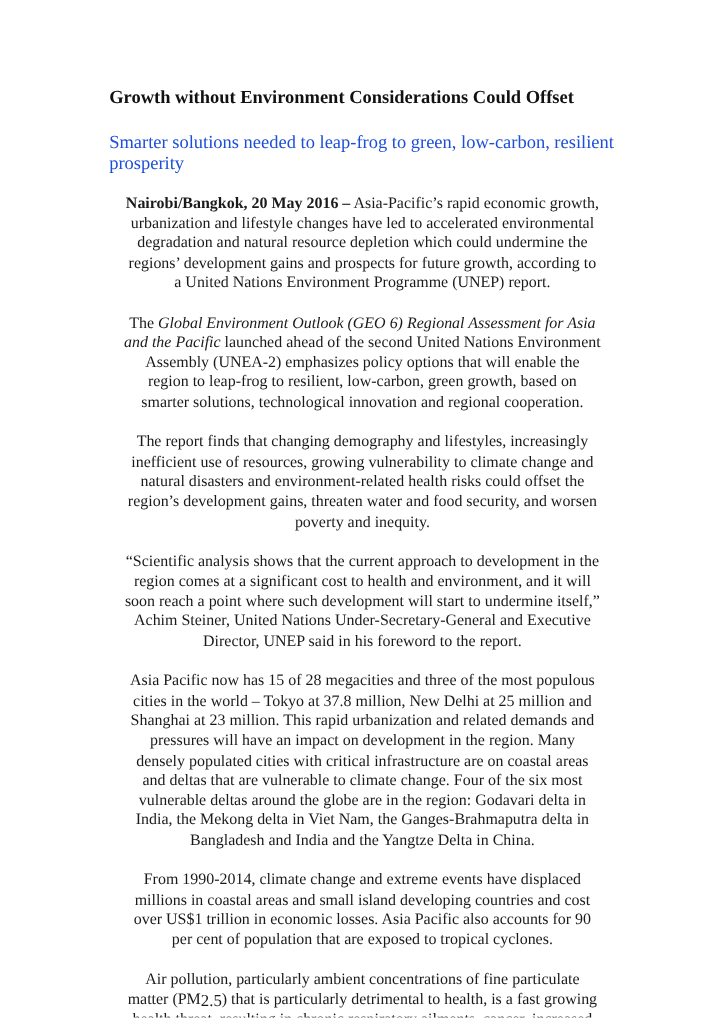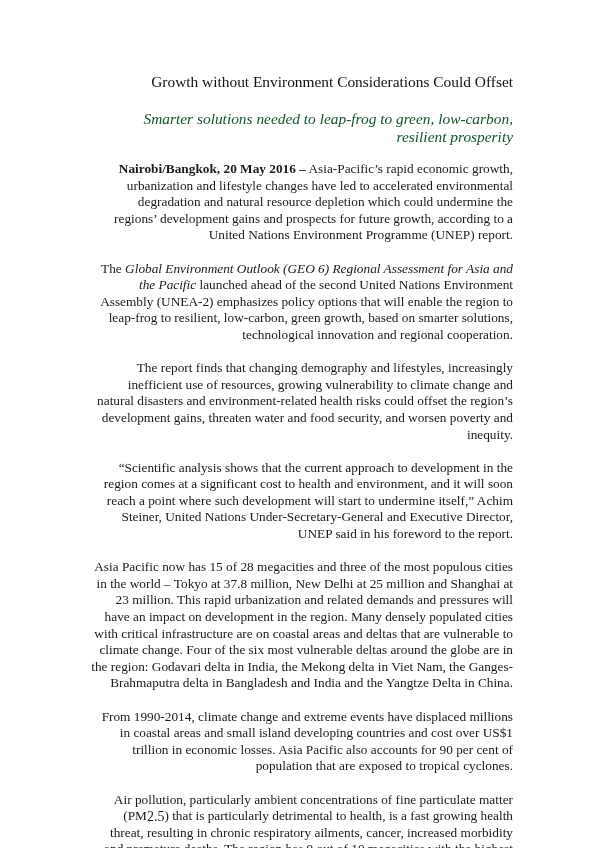--- a/index.html
+++ b/index.html
@@ -15,40 +15,39 @@
       font-family: "Liberation Serif", "DejaVu Serif", serif;
       color: #1a1a1a;
     }
     .page {
       position: absolute;
       left: 91px;
       top: 73px;
       width: 422px;
     }
     .title {
-      font-weight: normal;
+      font-weight: bold;
       font-size: 15.4px;
       line-height: 18px;
-      text-align: right;
+      text-align: left;
       margin: 0;
       color: #111;
     }
     .subtitle {
-      font-style: italic;
       font-size: 15.4px;
       line-height: 18px;
-      text-align: right;
+      text-align: left;
       margin: 19px 0 0 0;
-      color: #14532d;
+      color: #1d4ed8;
     }
     .para {
       font-size: 13.3px;
       line-height: 16.6px;
-      margin: 0;
-      text-align: right;
+      margin: 12px;
+      text-align: center;
       font-family: Liberation Serif, serif;
     }
     .para + .para { margin-top: 16.6px; }
     .first { margin-top: 15px; }
     .bold { font-weight: bold; }
     .ital { font-style: italic; }
     sub.pm {
       font-size: 14px;
       vertical-align: -1px;
       line-height: 0;

